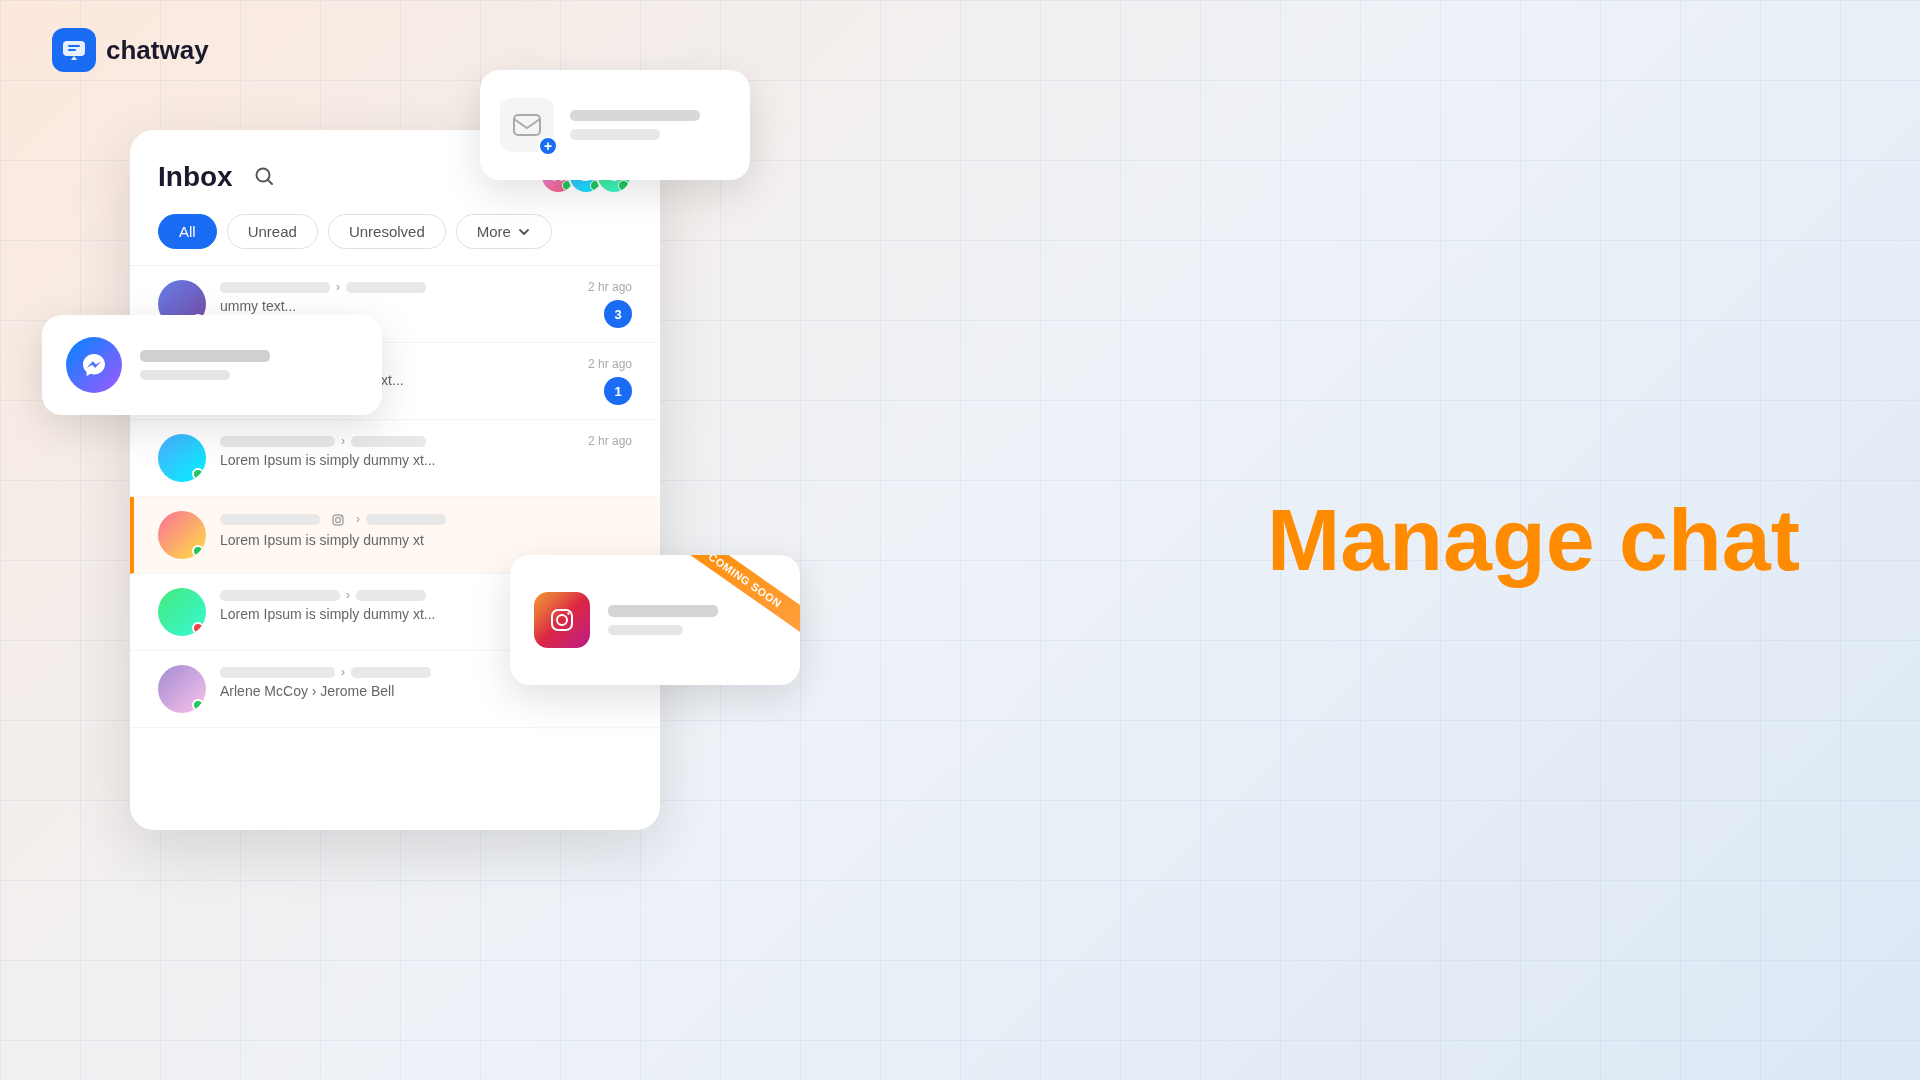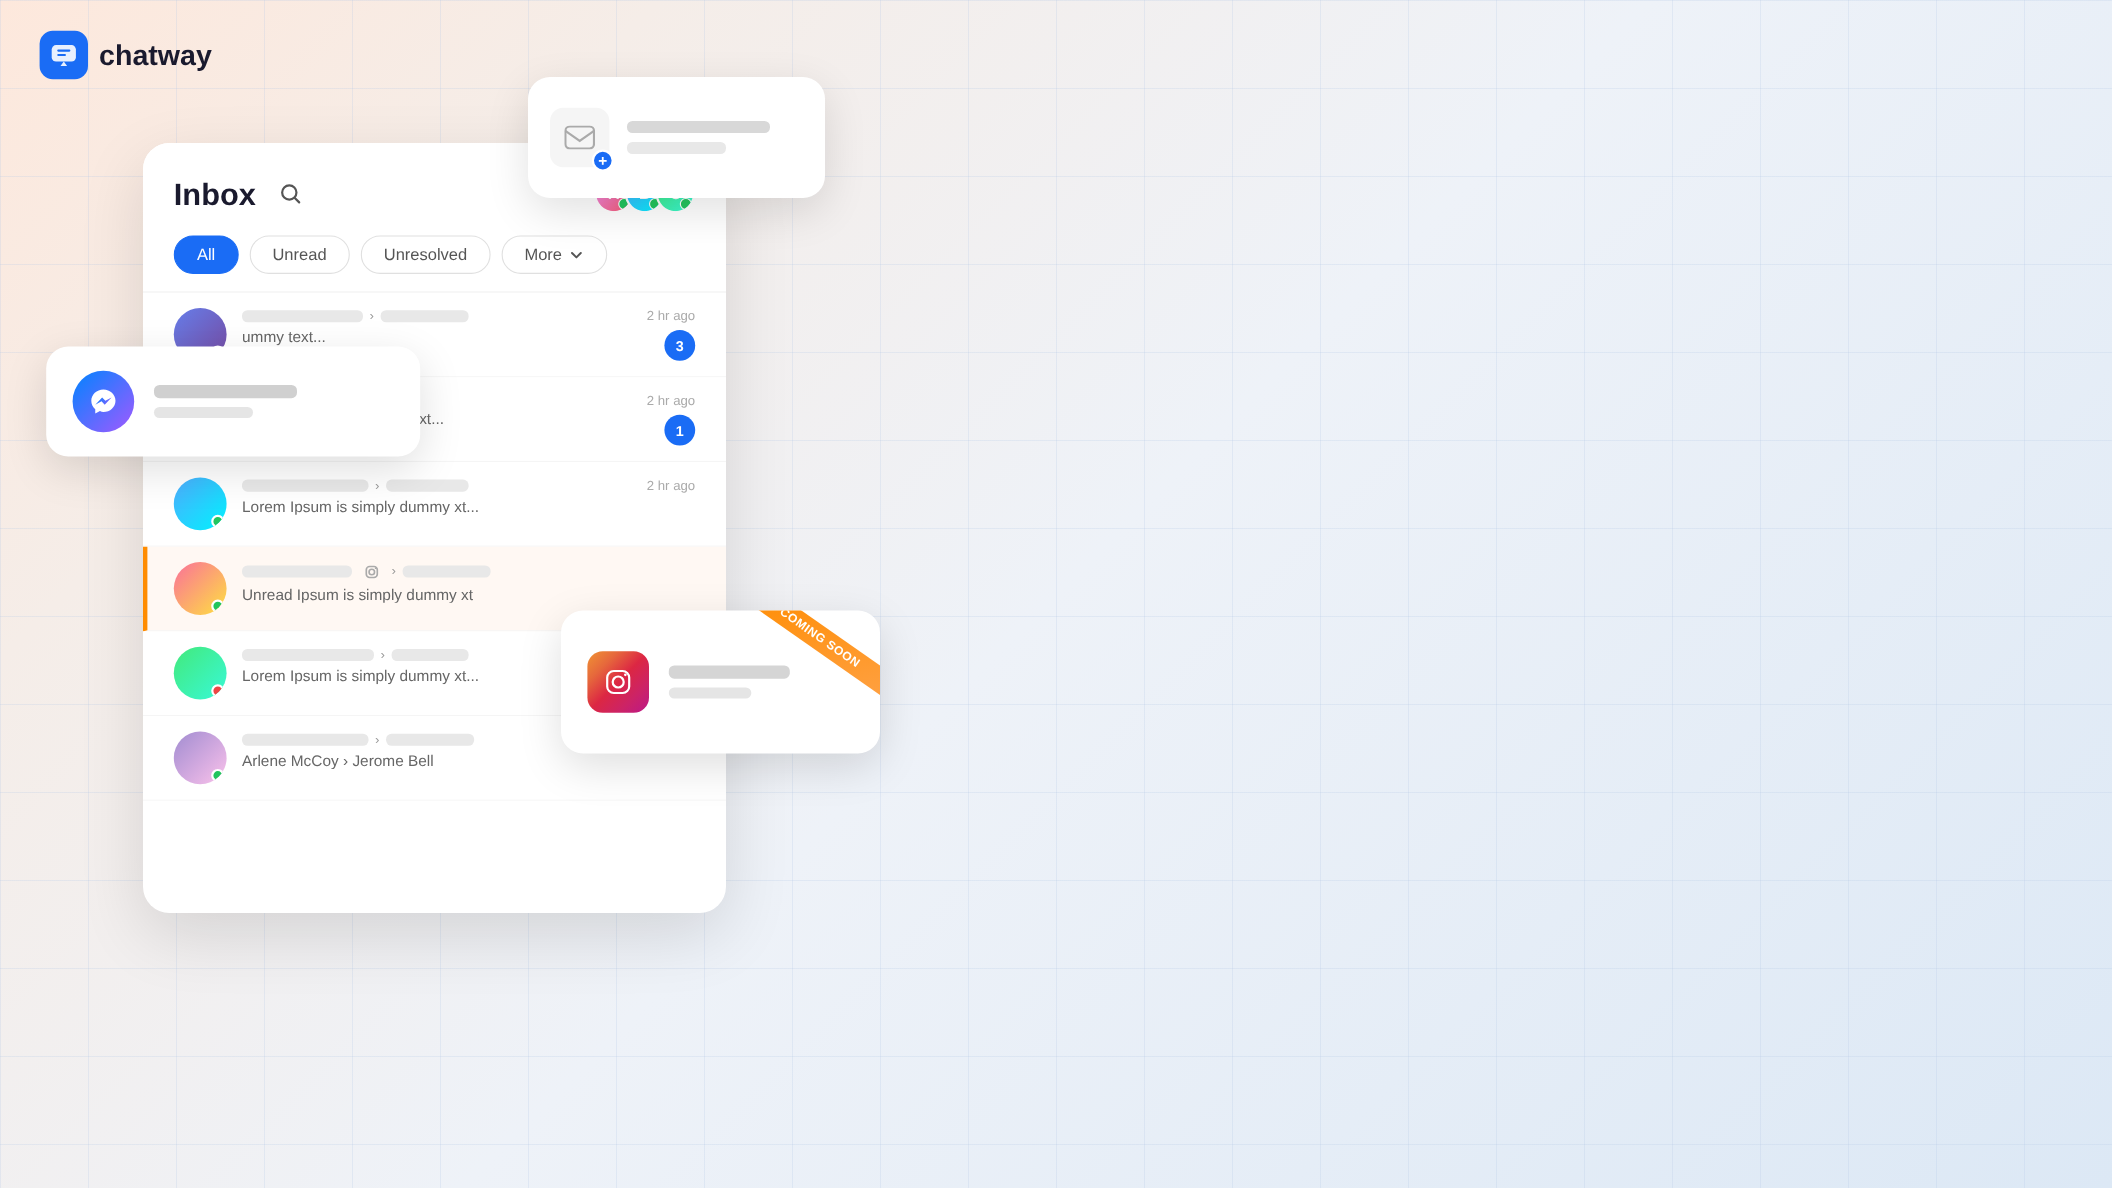--- a/index.html
+++ b/index.html
@@ -21,21 +21,21 @@
         linear-gradient(rgba(180,200,230,0.25) 1px, transparent 1px),
         linear-gradient(90deg, rgba(180,200,230,0.25) 1px, transparent 1px);
       background-size: 80px 80px;
       z-index: 0;
     }
 
     
     .logo {
       position: absolute;
       top: 28px;
-      left: 36px;
+      left: 52px;
       display: flex;
       align-items: center;
       gap: 10px;
       z-index: 10;
     }
     .logo-icon {
       width: 44px;
       height: 44px;
       background: #1a6cf5;
       border-radius: 12px;
@@ -461,20 +461,21 @@
     <svg width="26" height="26" viewBox="0 0 26 26" fill="none">
       <rect x="2" y="4" width="22" height="15" rx="4" fill="white" opacity="0.9"></rect>
       <path d="M8 9h10M8 13h6" stroke="#1a6cf5" stroke-width="2" stroke-linecap="round"></path>
       <path d="M13 19l-3 4h6l-3-4z" fill="white" opacity="0.9"></path>
     </svg>
   </div>
   <span class="logo-text">chatway</span>
 </div>
 
 <div class="headline">
+  <div class="headline-text">Manage chat</div>
 </div>
 
 <div class="email-card">
   <div class="email-icon-wrap">
     <div class="email-icon-box">
       <svg width="28" height="22" viewBox="0 0 28 22" fill="none">
         <rect x="1" y="1" width="26" height="20" rx="4" stroke="#aaa" stroke-width="2" fill="none"></rect>
         <path d="M1 5l13 9 13-9" stroke="#aaa" stroke-width="2" fill="none"></path>
       </svg>
     </div>
@@ -582,21 +583,21 @@
           <span style="margin: 0 4px; font-size:13px; color:#999;">
             <svg width="16" height="16" viewBox="0 0 16 16" fill="none" style="vertical-align:middle;">
               <rect x="3" y="3" width="10" height="10" rx="3" stroke="#aaa" stroke-width="1.5" fill="none"></rect>
               <circle cx="8" cy="8" r="2.5" stroke="#aaa" stroke-width="1.5" fill="none"></circle>
               <circle cx="11.5" cy="4.5" r="0.8" fill="#aaa"></circle>
             </svg>
           </span>
           <span class="chat-arrow">›</span>
           <div class="placeholder-bar" style="width:80px;"></div>
         </div>
-        <div class="chat-preview">Unread Ipsum is simply dummy xt</div>
+        <div class="chat-preview">Lorem Ipsum is simply dummy xt</div>
       </div>
       <div class="chat-meta"></div>
     </div>
 
     <div class="chat-item">
       <div class="chat-avatar av-color-4">
         <div class="offline-dot"></div>
       </div>
       <div class="chat-content">
         <div class="chat-name-row">

